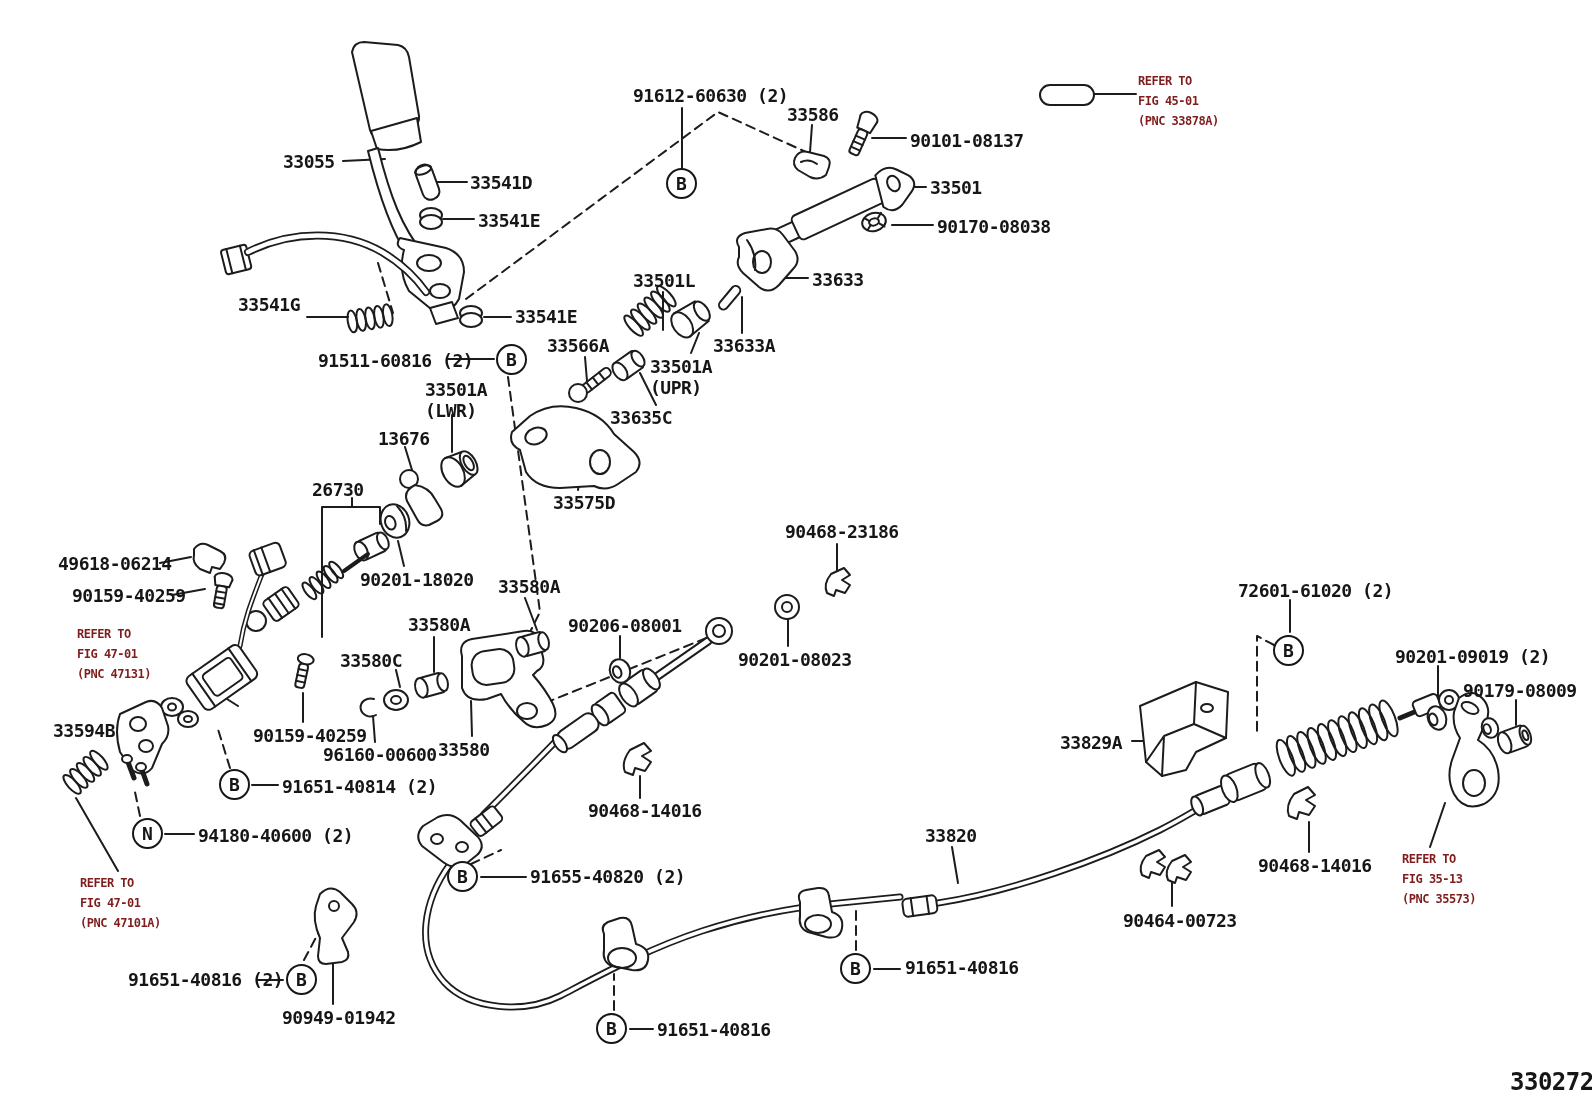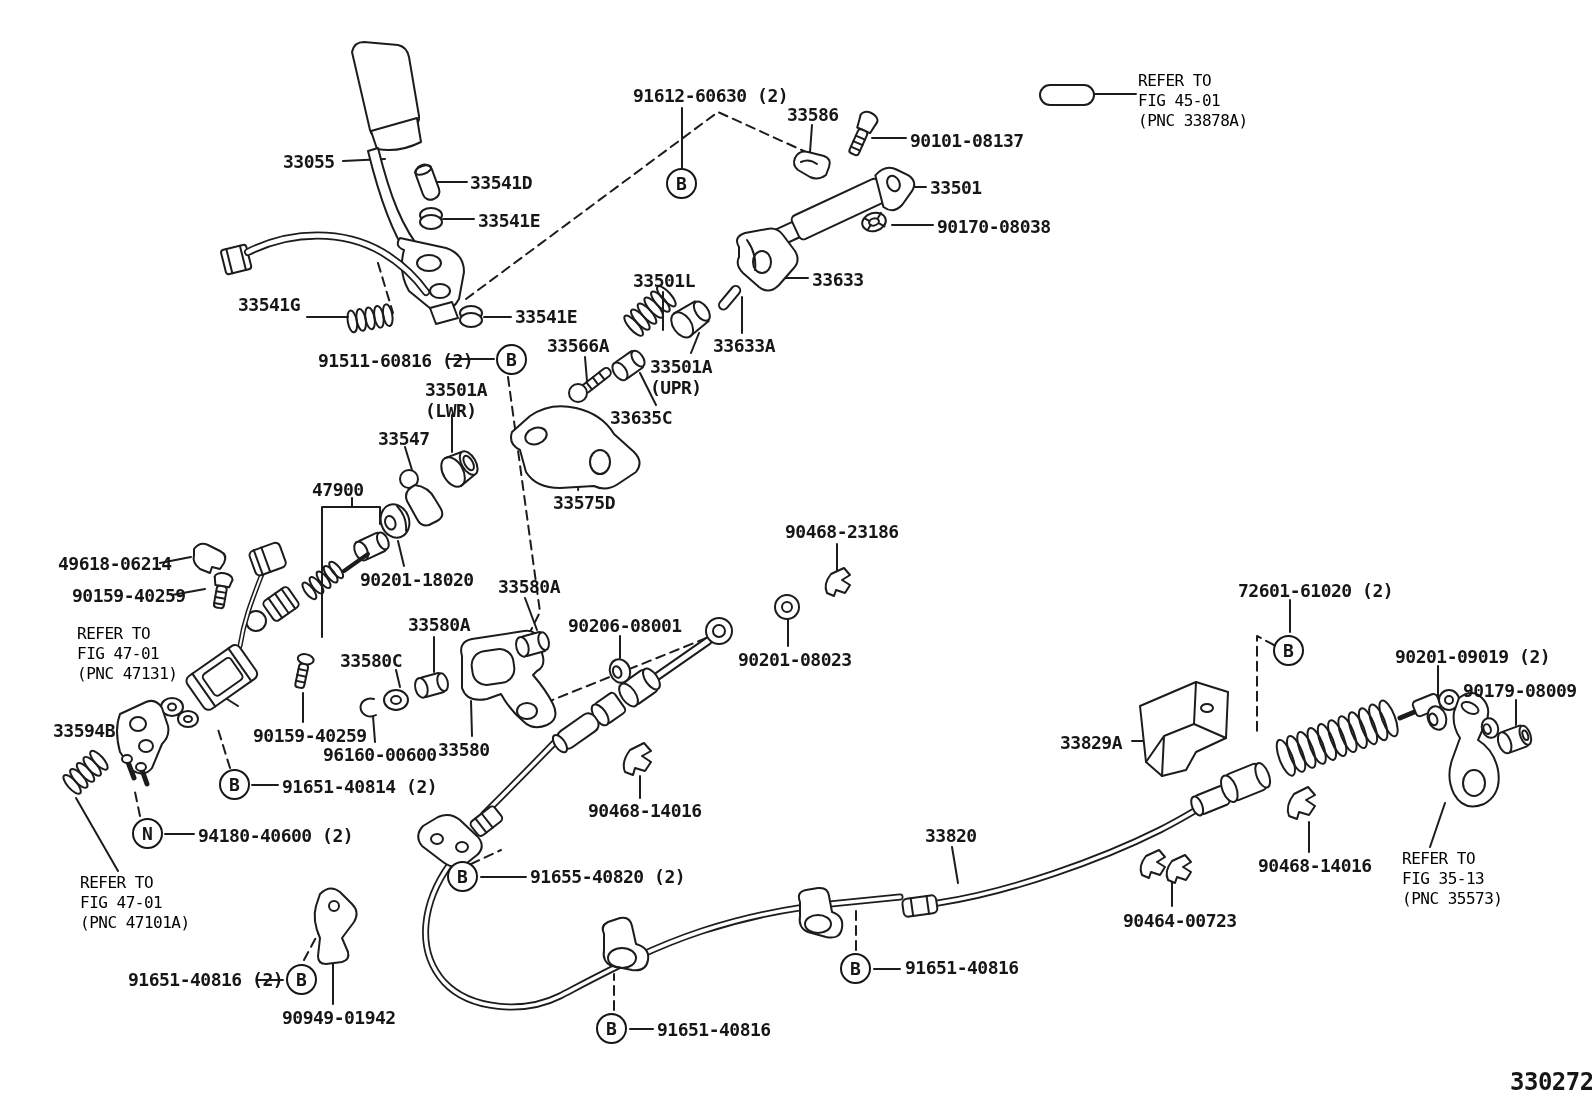--- a/index.html
+++ b/index.html
@@ -7,22 +7,22 @@
     position:relative;width:1592px;height:1099px;background:#ffffff;
     font-family:"DejaVu Sans Mono", monospace;color:#161616;overflow:hidden;
   }
   .art{position:absolute;left:0;top:0;width:100%;height:100%;}
   .pl{
     position:absolute;font-size:18px;font-weight:700;letter-spacing:-0.5px;
     white-space:nowrap;line-height:21px;color:#161616;
   }
   .num{font-size:24px;}
   .note{
-    position:absolute;font-size:16px;font-weight:400;letter-spacing:-0.5px;
-    line-height:20px;white-space:nowrap;color:#000000;
+    position:absolute;font-size:12px;font-weight:700;letter-spacing:-0.5px;
+    line-height:20px;white-space:nowrap;color:#7f1d1d;
   }
   .note span{display:block;}
   .cm{
     position:absolute;width:27px;height:27px;border:2.5px solid #161616;border-radius:50%;
     display:flex;align-items:center;justify-content:center;
     font-size:18px;font-weight:700;background:#fff;box-sizing:content-box;
   }
 </style>
 </head>
 <body>
@@ -387,22 +387,22 @@
   <div class="pl" style="left:318px;top:350px">91511-60816 (2)</div>
   <div class="pl" style="left:650px;top:356px">
     <span style="display:block">33501A</span>
     <span style="display:block">(UPR)</span>
   </div>
   <div class="pl" style="left:425px;top:379px">
     <span style="display:block">33501A</span>
     <span style="display:block">(LWR)</span>
   </div>
   <div class="pl" style="left:610px;top:407px">33635C</div>
-  <div class="pl" style="left:378px;top:428px">33547</div>
-  <div class="pl" style="left:312px;top:479px">47900</div>
+  <div class="pl" style="left:378px;top:428px">13676</div>
+  <div class="pl" style="left:312px;top:479px">26730</div>
   <div class="pl" style="left:553px;top:492px">33575D</div>
   <div class="pl" style="left:58px;top:553px">49618-06214</div>
   <div class="pl" style="left:360px;top:569px">90201-18020</div>
   <div class="pl" style="left:498px;top:576px">33580A</div>
   <div class="pl" style="left:785px;top:521px">90468-23186</div>
   <div class="pl" style="left:72px;top:585px">90159-40259</div>
   <div class="pl" style="left:408px;top:614px">33580A</div>
   <div class="pl" style="left:568px;top:615px">90206-08001</div>
   <div class="pl" style="left:340px;top:650px">33580C</div>
   <div class="pl" style="left:738px;top:649px">90201-08023</div>

